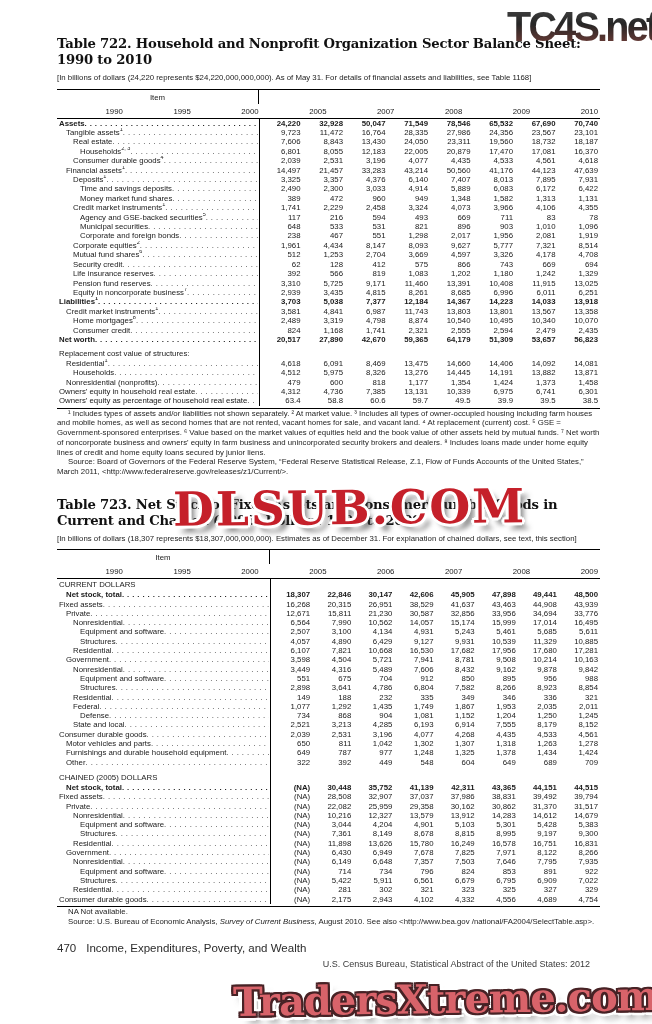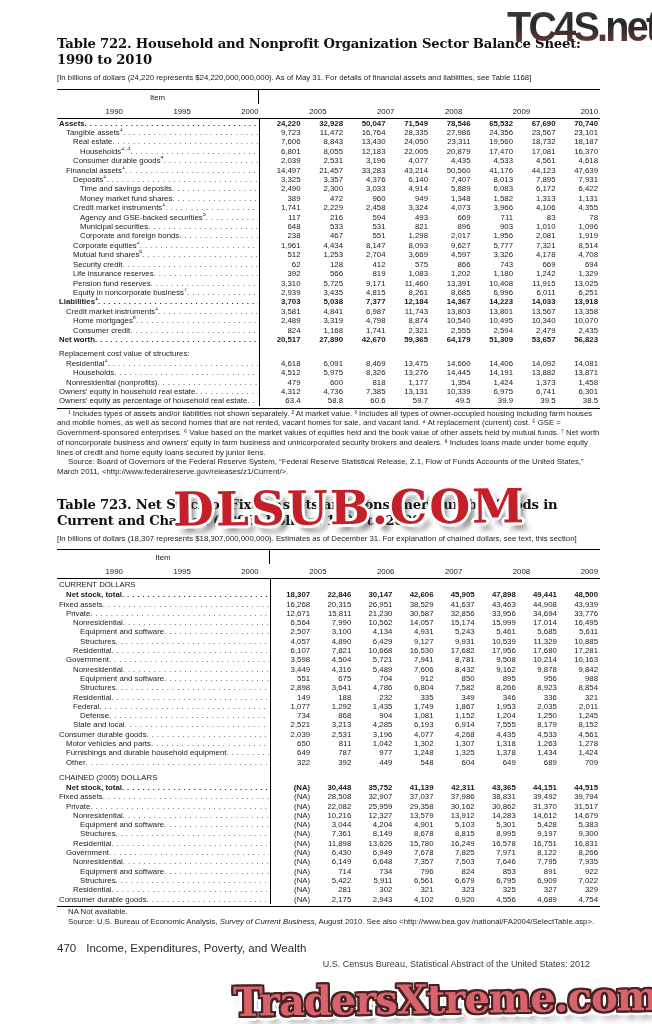--- a/index.html
+++ b/index.html
@@ -1121,21 +1121,21 @@
             <div class="tr">
               <div class="label ind0">
                 <span class="lt">Consumer durable goods</span>
                 <span class="leader"></span>
               </div>
               <div class="nums">
                 <div class="num">(NA)</div>
                 <div class="num">2,175</div>
                 <div class="num">2,943</div>
                 <div class="num">4,102</div>
-                <div class="num">6,920</div>
+                <div class="num">4,332</div>
                 <div class="num">4,556</div>
                 <div class="num">4,689</div>
                 <div class="num">4,754</div>
               </div>
             </div>
           </div>
       </div>
 
       <div class="fn">
         <p class="noindent" style="text-indent:11px;">NA Not available.</p>

